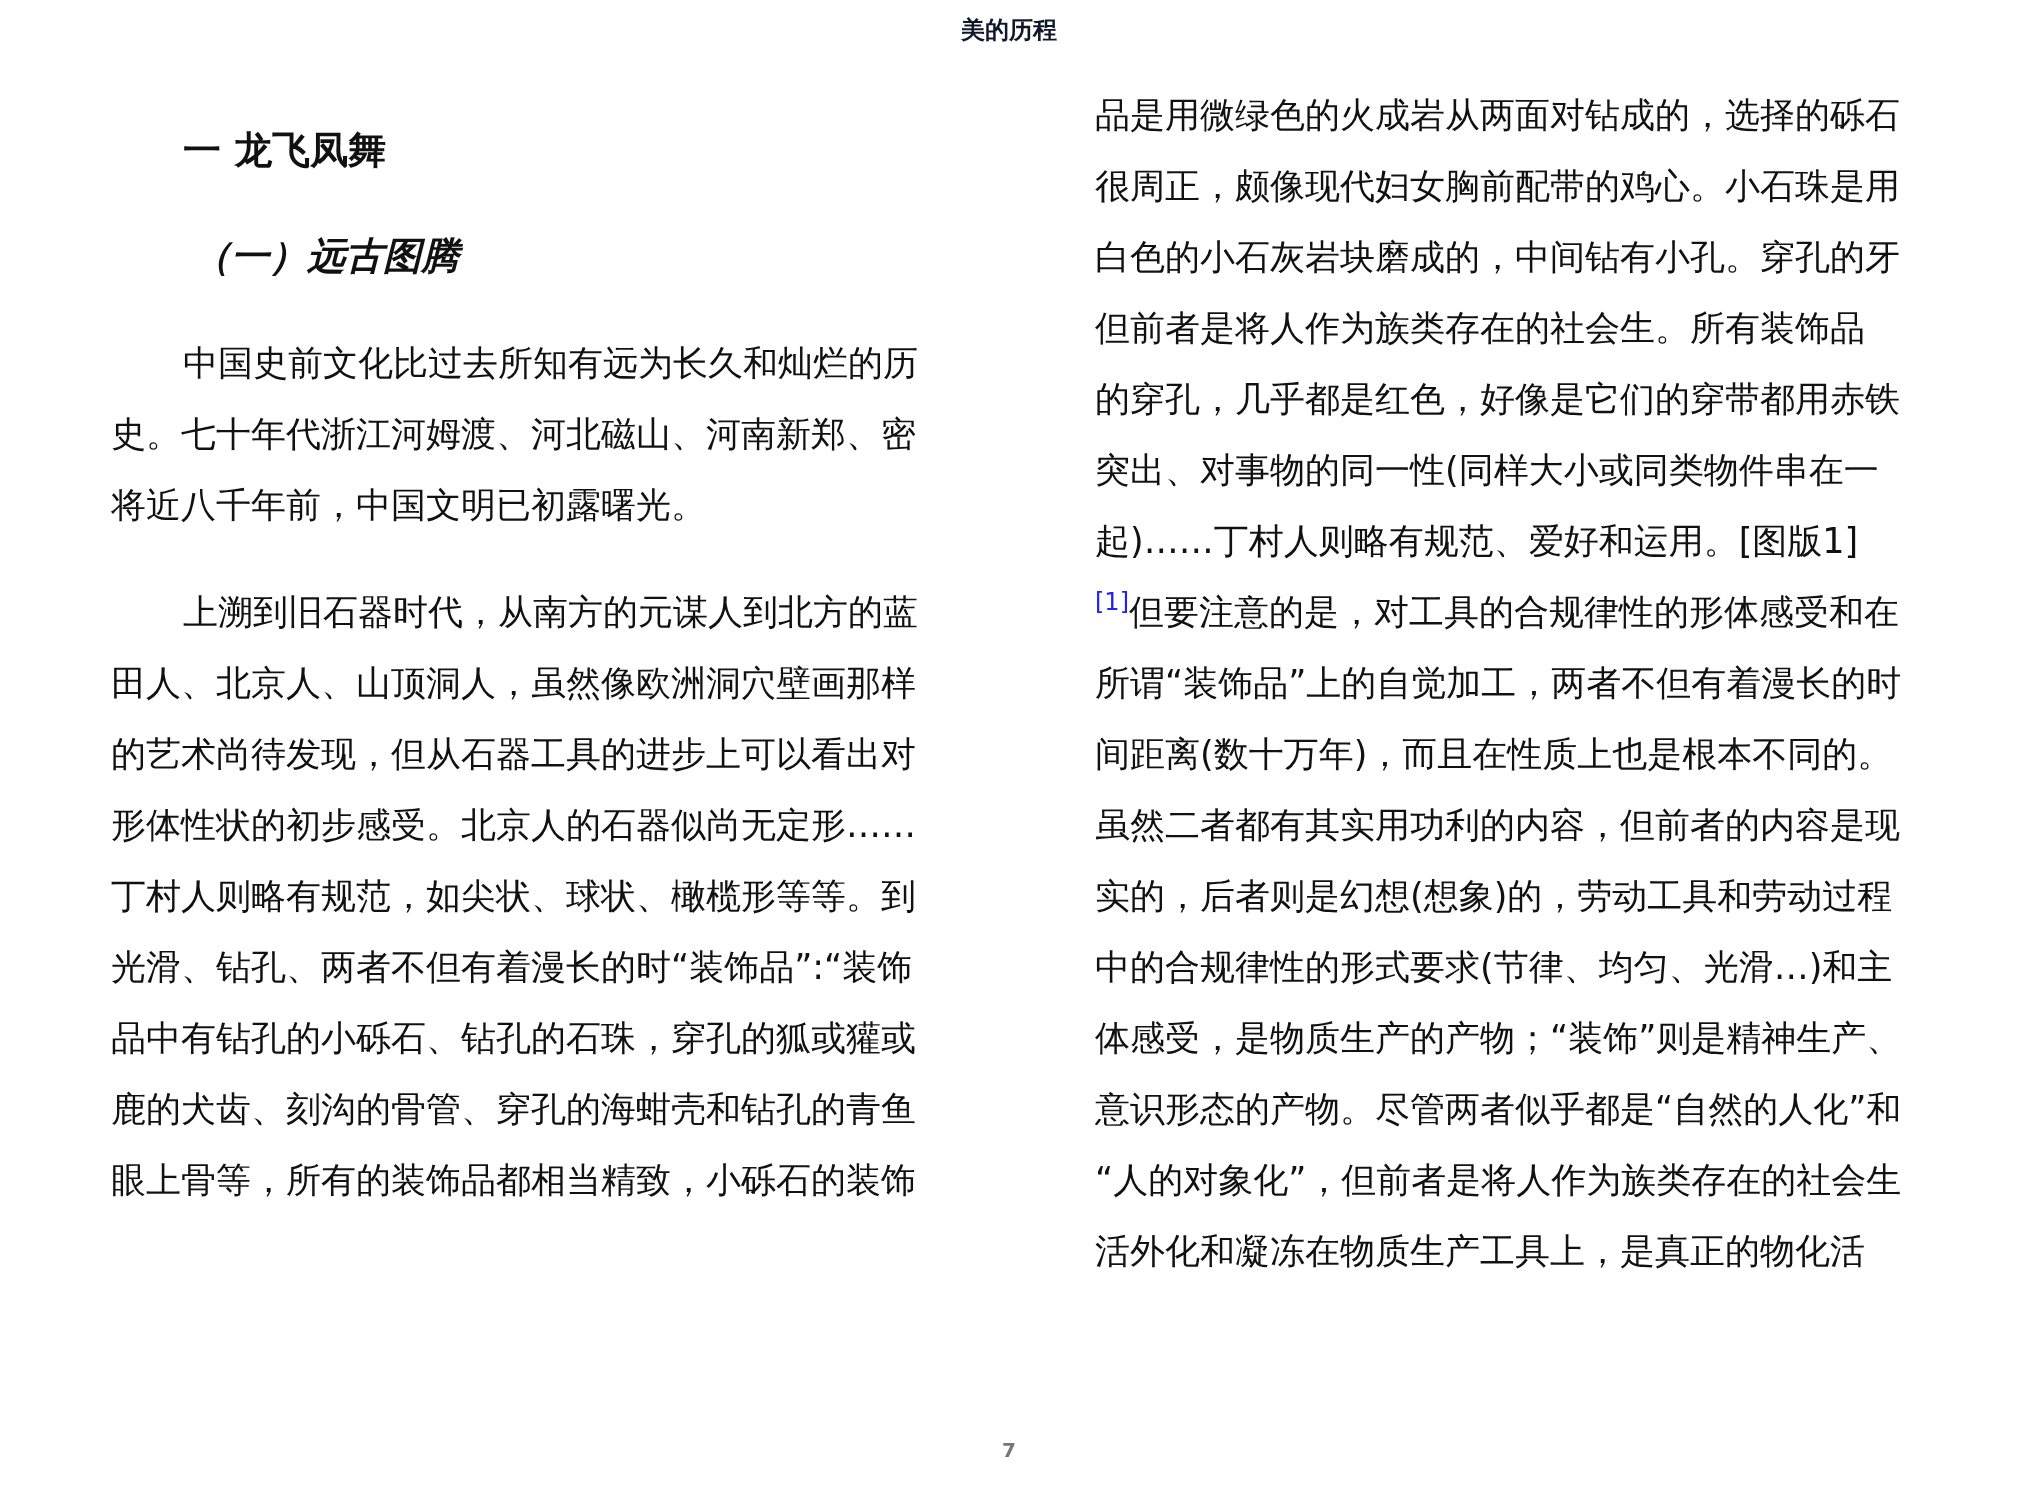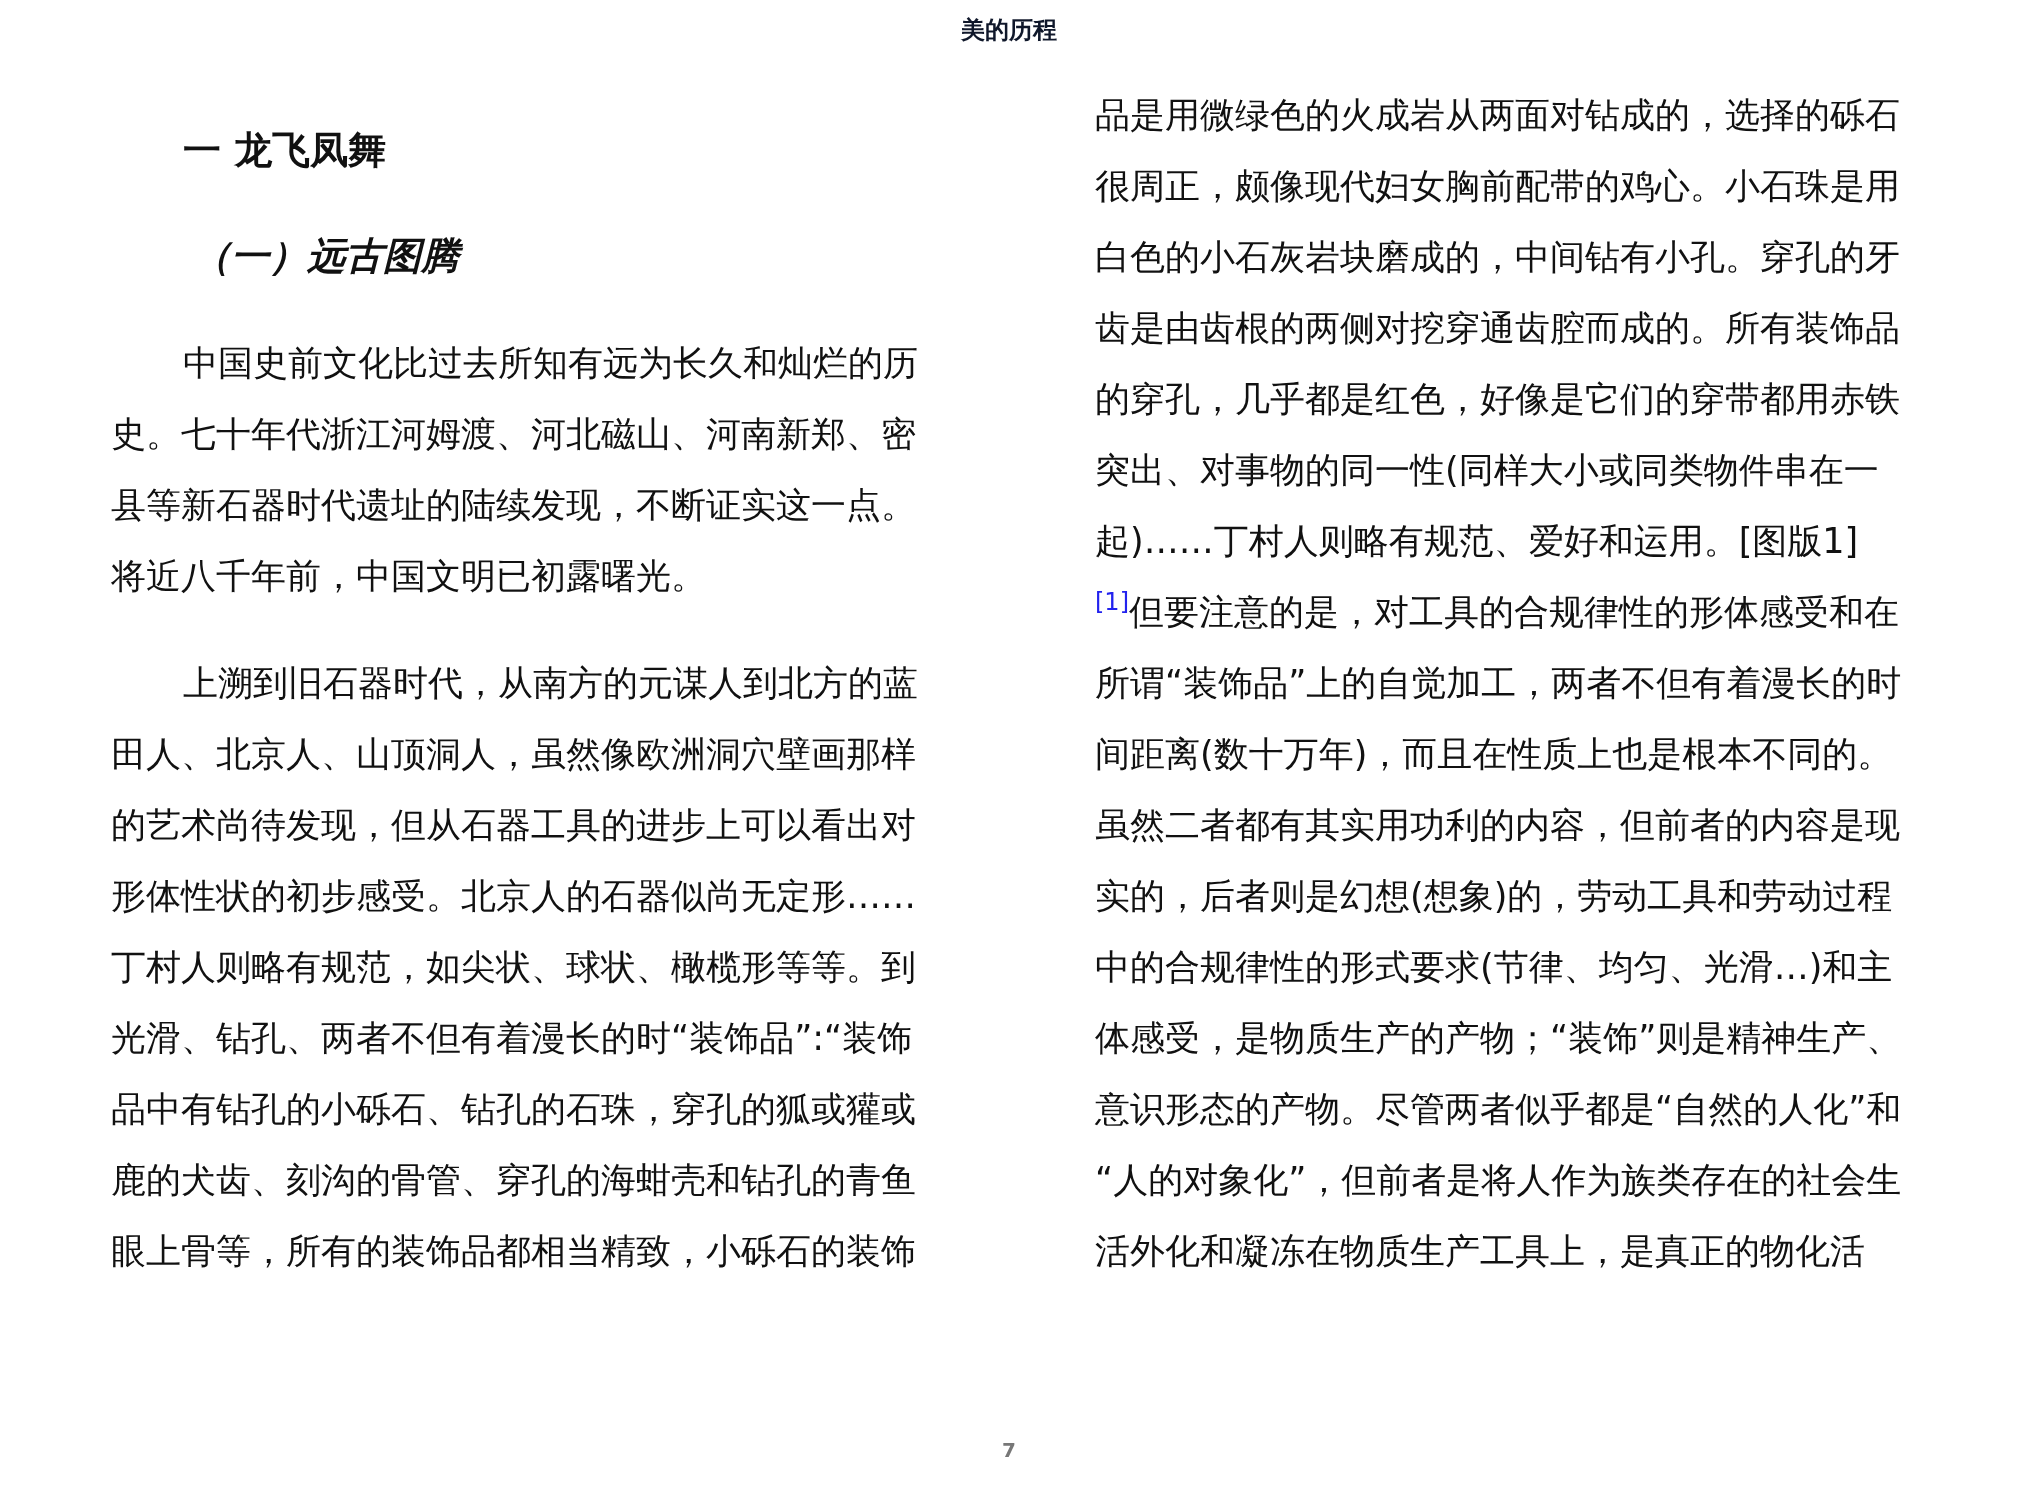--- a/index.html
+++ b/index.html
@@ -32,21 +32,20 @@
 
 <div class="running-head">美的历程</div>
 
 <div class="col col-left">
   <div class="h1">一 龙飞凤舞</div>
   <div class="h2">（一）远古图腾</div>
 
   <div class="para indent para-gap1">
     <span class="line">中国史前文化比过去所知有远为长久和灿烂的历</span>
     <span class="line" style="text-indent:0">史。七十年代浙江河姆渡、河北磁山、河南新郑、密</span>
-    <span class="line" style="text-indent:0">县等新石器时代遗址的陆续发现，不断证实这一点。</span>
     <span class="line" style="text-indent:0">将近八千年前，中国文明已初露曙光。</span>
   </div>
 
   <div class="para indent para-gap2">
     <span class="line">上溯到旧石器时代，从南方的元谋人到北方的蓝</span>
     <span class="line" style="text-indent:0">田人、北京人、山顶洞人，虽然像欧洲洞穴壁画那样</span>
     <span class="line" style="text-indent:0">的艺术尚待发现，但从石器工具的进步上可以看出对</span>
     <span class="line" style="text-indent:0">形体性状的初步感受。北京人的石器似尚无定形……</span>
     <span class="line" style="text-indent:0">丁村人则略有规范，如尖状、球状、橄榄形等等。到</span>
     <span class="line" style="text-indent:0">光滑、钻孔、两者不但有着漫长的时“装饰品”:“装饰</span>
@@ -54,21 +53,21 @@
     <span class="line" style="text-indent:0">鹿的犬齿、刻沟的骨管、穿孔的海蚶壳和钻孔的青鱼</span>
     <span class="line" style="text-indent:0">眼上骨等，所有的装饰品都相当精致，小砾石的装饰</span>
   </div>
 </div>
 
 <div class="col col-right">
   <div class="para">
     <span class="line">品是用微绿色的火成岩从两面对钻成的，选择的砾石</span>
     <span class="line">很周正，颇像现代妇女胸前配带的鸡心。小石珠是用</span>
     <span class="line">白色的小石灰岩块磨成的，中间钻有小孔。穿孔的牙</span>
-    <span class="line">齿是由齿根的两侧对挖穿通齿腔而成的。所有装饰品</span>
+    <span class="line">但前者是将人作为族类存在的社会生。所有装饰品</span>
     <span class="line">的穿孔，几乎都是红色，好像是它们的穿带都用赤铁</span>
     <span class="line">突出、对事物的同一性(同样大小或同类物件串在一</span>
     <span class="line">起)……丁村人则略有规范、爱好和运用。[图版1]</span>
     <span class="line"><a class="fn">[1]</a><span>但要注意的是，对工具的合规律性的形体感受和在</span></span>
     <span class="line">所谓“装饰品”上的自觉加工，两者不但有着漫长的时</span>
     <span class="line">间距离(数十万年)，而且在性质上也是根本不同的。</span>
     <span class="line">虽然二者都有其实用功利的内容，但前者的内容是现</span>
     <span class="line">实的，后者则是幻想(想象)的，劳动工具和劳动过程</span>
     <span class="line">中的合规律性的形式要求(节律、均匀、光滑…)和主</span>
     <span class="line">体感受，是物质生产的产物；“装饰”则是精神生产、</span>

